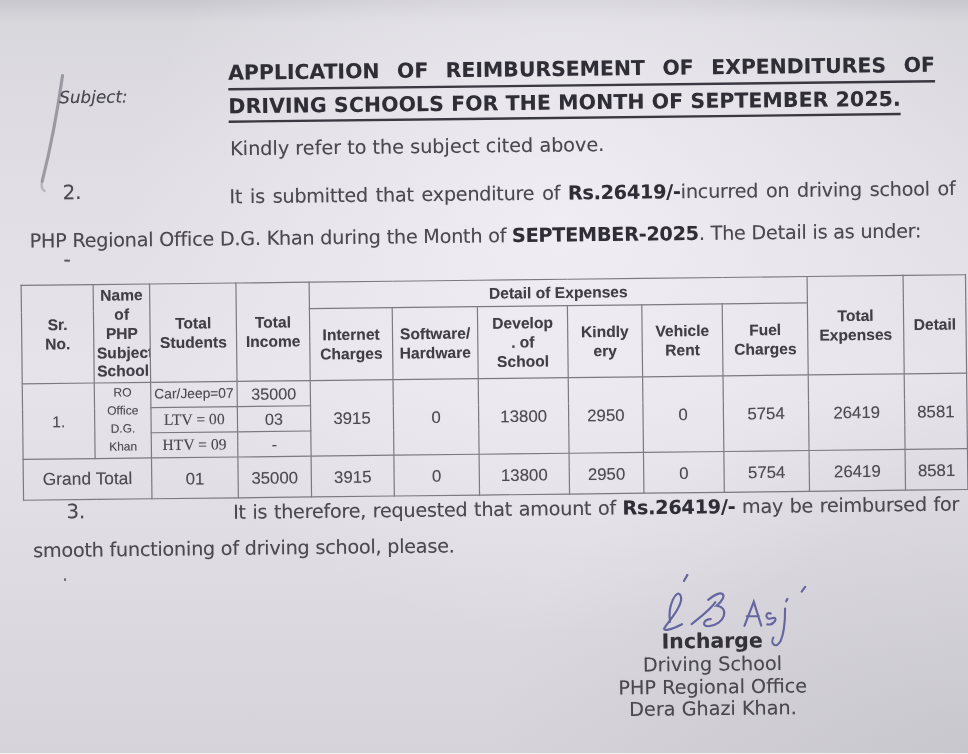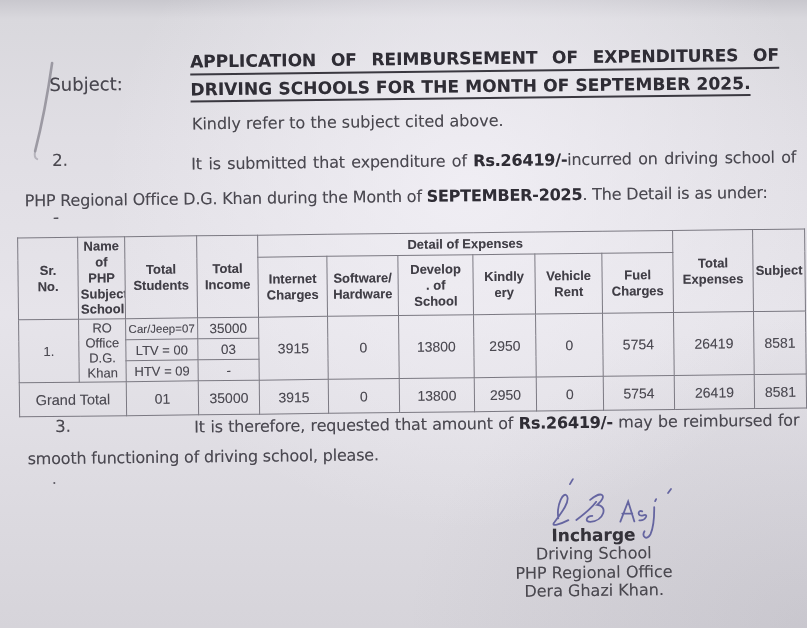--- a/index.html
+++ b/index.html
@@ -16,21 +16,21 @@
       linear-gradient(180deg, #c9c8ce 0%, #d9d8dd 3%, #e0dee4 22%, #e6e4ea 50%, #dddbe1 78%, #d6d4da 100%);
     color:var(--ink);
   }
   .content{
     position:absolute;inset:0;
     transform:rotate(-0.65deg);
     transform-origin:50% 50%;
     text-shadow:0 0 .6px rgba(70,68,78,.38);
   }
   .abs{position:absolute;}
-  .subject-label{left:52px;top:70px;font-size:18px;color:#48464e;}
+  .subject-label{left:52px;top:70px;font-size:14px;color:#48464e;font-style:italic;}
   .title-block{left:193px;top:49px;width:589px;color:var(--bold_ink);}
   .title-line1{
     display:block;font-weight:bold;font-size:17px;
     text-align:justify;text-align-last:justify;
     border-bottom:2px solid #3a3840;padding-bottom:2px;
   }
   .title-line2{
     display:inline-block;font-weight:bold;font-size:17px;margin-top:4px;
     border-bottom:2px solid #3a3840;padding-bottom:1px;letter-spacing:.1px;
   }
@@ -57,23 +57,23 @@
   table.expense th,table.expense td{
     border:1px solid var(--table_border);
     text-align:center;vertical-align:middle;
     padding:1px 2px;overflow:hidden;
   }
   table.expense th{font-weight:bold;font-size:13px;line-height:1.22;white-space:pre-line;color:#403e46;}
   tr.h1{height:19px;} tr.h2{height:52px;}
   tr.r1,tr.r2,tr.r3{height:20px;} tr.gt{height:34px;}
   td.num{font-size:14px;}
   td.sr{font-size:13px;}
-  td.name-cell{text-align:left;padding-left:7px;font-size:13px;line-height:15px;white-space:pre-line;}
+  td.name-cell{text-align:left;padding-left:7px;font-size:10px;line-height:15px;white-space:pre-line;}
   td.stu0{font-size:11.5px;}
-  td.stu{font-size:13px;}
+  td.stu{font-size:13px;font-family:Liberation Serif, serif;}
   td.inc{font-size:13.5px;}
   td.gt-label{text-align:left;padding-left:9px;font-size:14.5px;}
 
   
   .sig-ink{left:538px;top:480px;width:150px;height:76px;}
   .sig-block{left:466px;top:528px;width:250px;text-align:center;color:#44424a;}
   .sig-title{font-weight:bold;font-size:17px;color:#343239;line-height:19px;}
   .sig-line{font-size:16px;line-height:18.5px;color:#4a484f;}
   .pen-tick{left:30px;top:55px;width:32px;height:110px;}
 </style>
@@ -125,21 +125,21 @@
 of PHP
 Subject
 School</th>
           <th rowspan="2">Total
 Students</th>
           <th rowspan="2">Total
 Income</th>
           <th colspan="6">Detail of Expenses</th>
           <th rowspan="2">Total
 Expenses</th>
-          <th rowspan="2">Subject</th>
+          <th rowspan="2">Detail</th>
         </tr>
         <tr class="h2">
           <th>Internet
 Charges</th>
           <th>Software/
 Hardware</th>
           <th>Develop
 . of
 School</th>
           <th>Kindly

